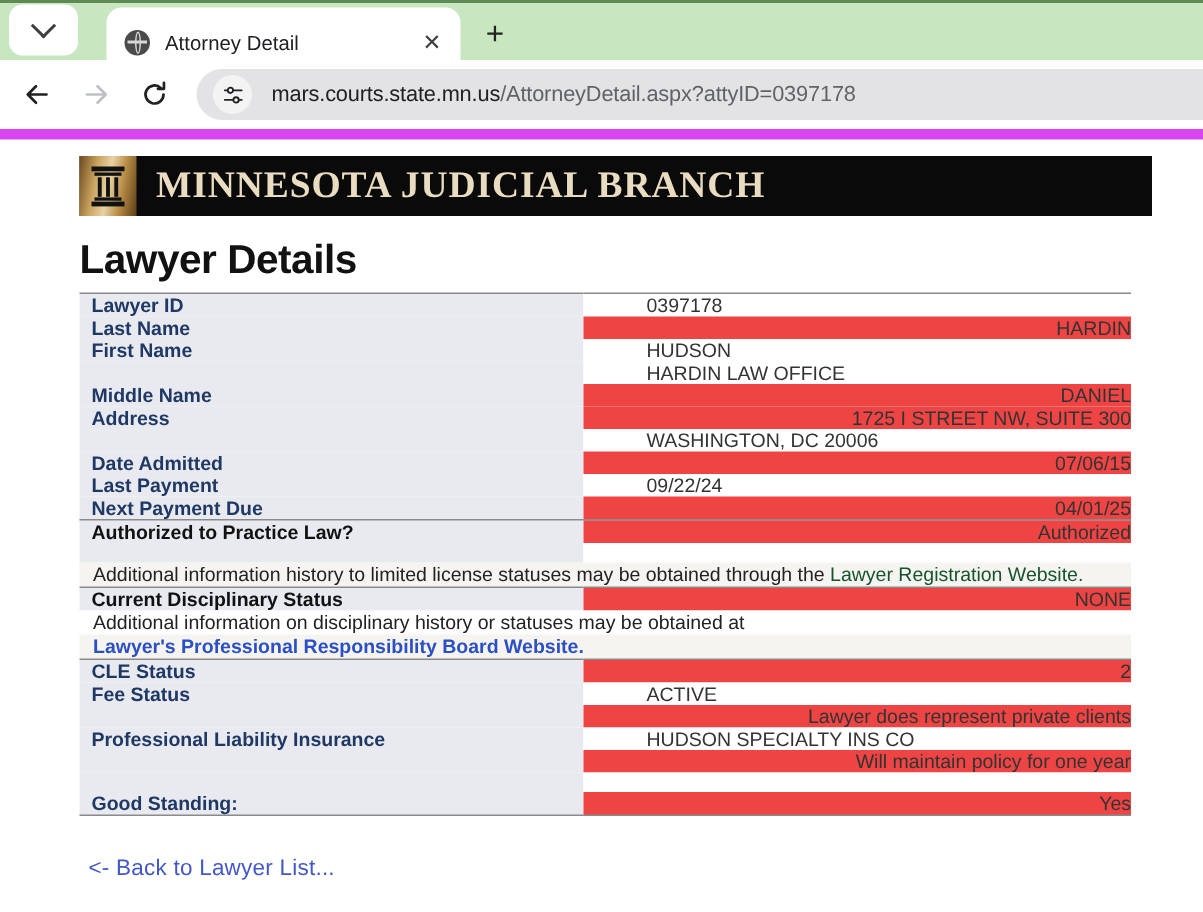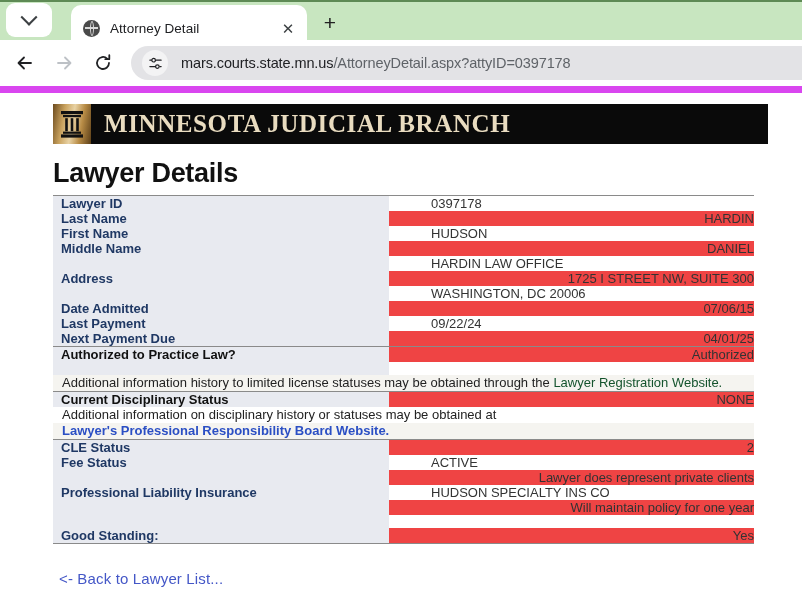--- a/index.html
+++ b/index.html
@@ -380,28 +380,28 @@
             <td class="val">0397178</td>
           </tr>
           <tr class="row alt">
             <td class="lbl">Last Name</td>
             <td class="val">HARDIN</td>
           </tr>
           <tr class="row plain">
             <td class="lbl">First Name</td>
             <td class="val">HUDSON</td>
           </tr>
+          <tr class="row plain">
+            <td class="lbl"></td>
+            <td class="val">HARDIN LAW OFFICE</td>
+          </tr>
+
           <tr class="row alt">
             <td class="lbl">Middle Name</td>
             <td class="val">DANIEL</td>
-          </tr>
-
-          <tr class="row plain">
-            <td class="lbl"></td>
-            <td class="val">HARDIN LAW OFFICE</td>
           </tr>
           <tr class="row alt">
             <td class="lbl">Address</td>
             <td class="val">1725 I STREET NW, SUITE 300</td>
           </tr>
           <tr class="row plain">
             <td class="lbl"></td>
             <td class="val">WASHINGTON, DC  20006</td>
           </tr>
 

